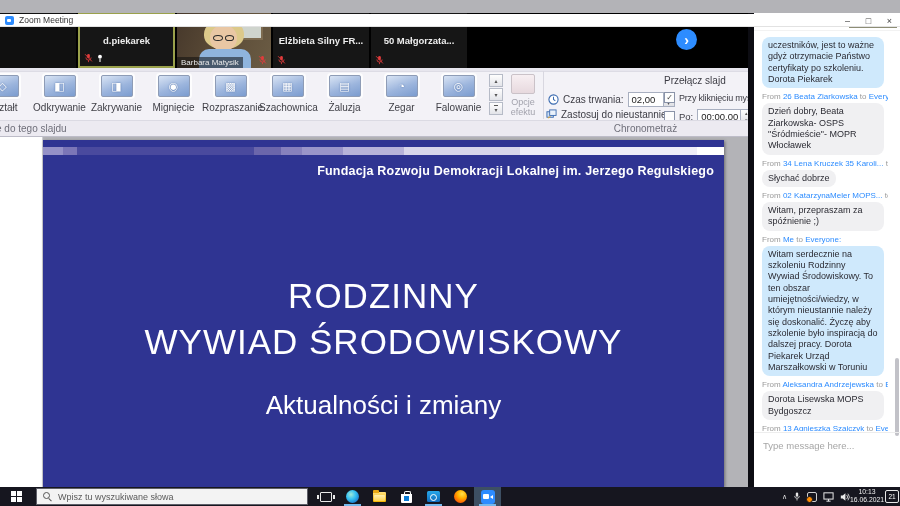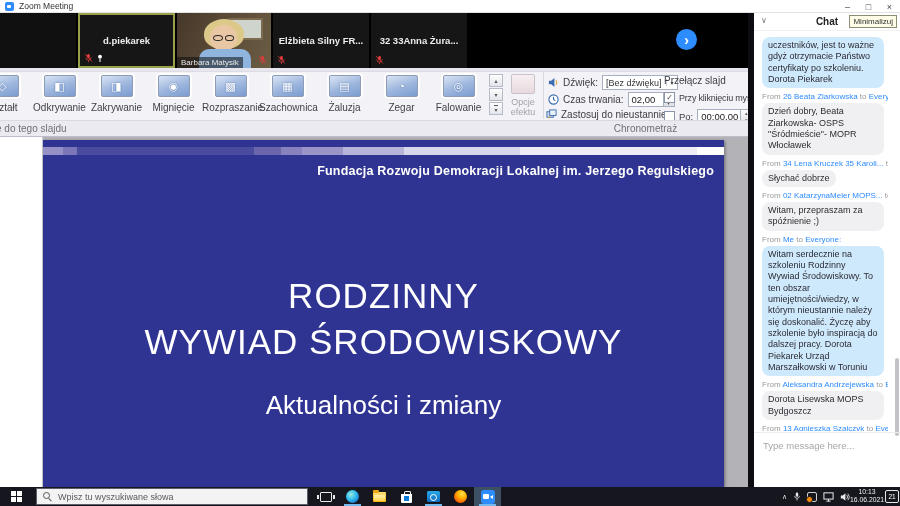--- a/index.html
+++ b/index.html
@@ -1,20 +1,20 @@
 <!DOCTYPE html>
 <html><head>
 <meta charset="utf-8">
 <style>
 * { margin:0; padding:0; box-sizing:border-box; }
 body { font-family:"Liberation Sans","DejaVu Sans",sans-serif; background:#333; }
 .screen { position:relative; width:900px; height:506px; overflow:hidden; background:#b3b3b7; }
 
 
-.titlebar { position:absolute; left:0; top:0; width:900px; height:13px; background:#fff; border-bottom:1px solid #e2e2e2; display:flex; align-items:center; z-index:30; }
+.titlebar { position:absolute; left:0; top:14px; width:900px; height:13px; background:#fff; border-bottom:1px solid #e2e2e2; display:flex; align-items:center; z-index:30; }
 .zoom-app-icon { width:9px; height:9px; margin-left:5px; border-radius:2px; background:#2d8cff; position:relative; }
 .zoom-app-icon::after { content:""; position:absolute; left:2px; top:3px; width:4px; height:3px; background:#fff; border-radius:1px; }
 .title-text { font-size:8.5px; color:#333; margin-left:5px; }
 .win-controls { position:absolute; right:0; top:0; height:14px; display:flex; }
 .win-btn { width:21px; height:14px; display:flex; align-items:center; justify-content:center; font-size:9px; color:#444; }
 
 
 .video-strip { position:absolute; left:0; top:13px; width:750px; height:55px; background:#000; display:flex; gap:2px; z-index:5; }
 .vtile { position:relative; background:#161616; height:55px; display:flex; align-items:center; justify-content:center; }
 .vtile.empty { width:76px; background:#101010; }
@@ -193,21 +193,21 @@
     <div class="ptile">
           <span class="pname">Elżbieta Silny FR...</span>
           <svg class="mic-pos" width="9" height="10" viewBox="0 0 12 13">
             <rect x="4.2" y="1" width="3.6" height="5.8" rx="1.8" fill="#e23b3b"></rect>
             <path d="M2.5 5.8a3.5 3.5 0 0 0 7 0" fill="none" stroke="#e23b3b" stroke-width="1.1"></path>
             <line x1="6" y1="9.5" x2="6" y2="12" stroke="#e23b3b" stroke-width="1.1"></line>
             <line x1="1.5" y1="1.5" x2="10.5" y2="11" stroke="#e23b3b" stroke-width="1.2"></line>
           </svg>
         </div>
         <div class="ptile">
-          <span class="pname">32 33Anna Żura...</span>
+          <span class="pname">50 Małgorzata...</span>
           <svg class="mic-pos" width="9" height="10" viewBox="0 0 12 13">
             <rect x="4.2" y="1" width="3.6" height="5.8" rx="1.8" fill="#e23b3b"></rect>
             <path d="M2.5 5.8a3.5 3.5 0 0 0 7 0" fill="none" stroke="#e23b3b" stroke-width="1.1"></path>
             <line x1="6" y1="9.5" x2="6" y2="12" stroke="#e23b3b" stroke-width="1.1"></line>
             <line x1="1.5" y1="1.5" x2="10.5" y2="11" stroke="#e23b3b" stroke-width="1.2"></line>
           </svg>
         </div>
       </div>
   </div>
   <div class="next-btn">›</div>
@@ -277,31 +277,20 @@
       <div class="gal-btn">
           <span class="with-bar">▾</span>
         </div>
     </div>
     <div class="opcje">
       <div class="opcje-icon"></div>
       <div class="opcje-label">Opcje efektu</div>
     </div>
     <div class="rib-vsep"></div>
 
-    <div class="timing-row" style="left:548px; top:7px;">
-      <svg class="t-icon" viewBox="0 0 12 12">
-          <path d="M1 4h2.5L7 1v10L3.5 8H1z" fill="#3b6bb0"></path>
-          <path d="M8.5 3.5a3.5 3.5 0 0 1 0 5" fill="none" stroke="#e0a93c" stroke-width="1.2"></path>
-        </svg>
-      <span>Dźwięk:</span>
-      <span class="combo">
-        <span class="val">[Bez dźwięku]</span>
-        <span class="arrow">▾</span>
-      </span>
-    </div>
     <div class="timing-row" style="left:548px; top:24px;">
       <svg class="t-icon" viewBox="0 0 12 12">
           <circle cx="6" cy="6" r="5" fill="#fff" stroke="#3b6bb0" stroke-width="1.2"></circle>
           <path d="M6 3v3l2 1.5" fill="none" stroke="#3b6bb0" stroke-width="1.1"></path>
         </svg>
       <span>Czas trwania:</span>
       <span class="spinbox" style="width:36px;">02,00</span>
       <span class="spinner" style="margin-left:-4px;">
         <span>▴</span>
           <span>▾</span>

